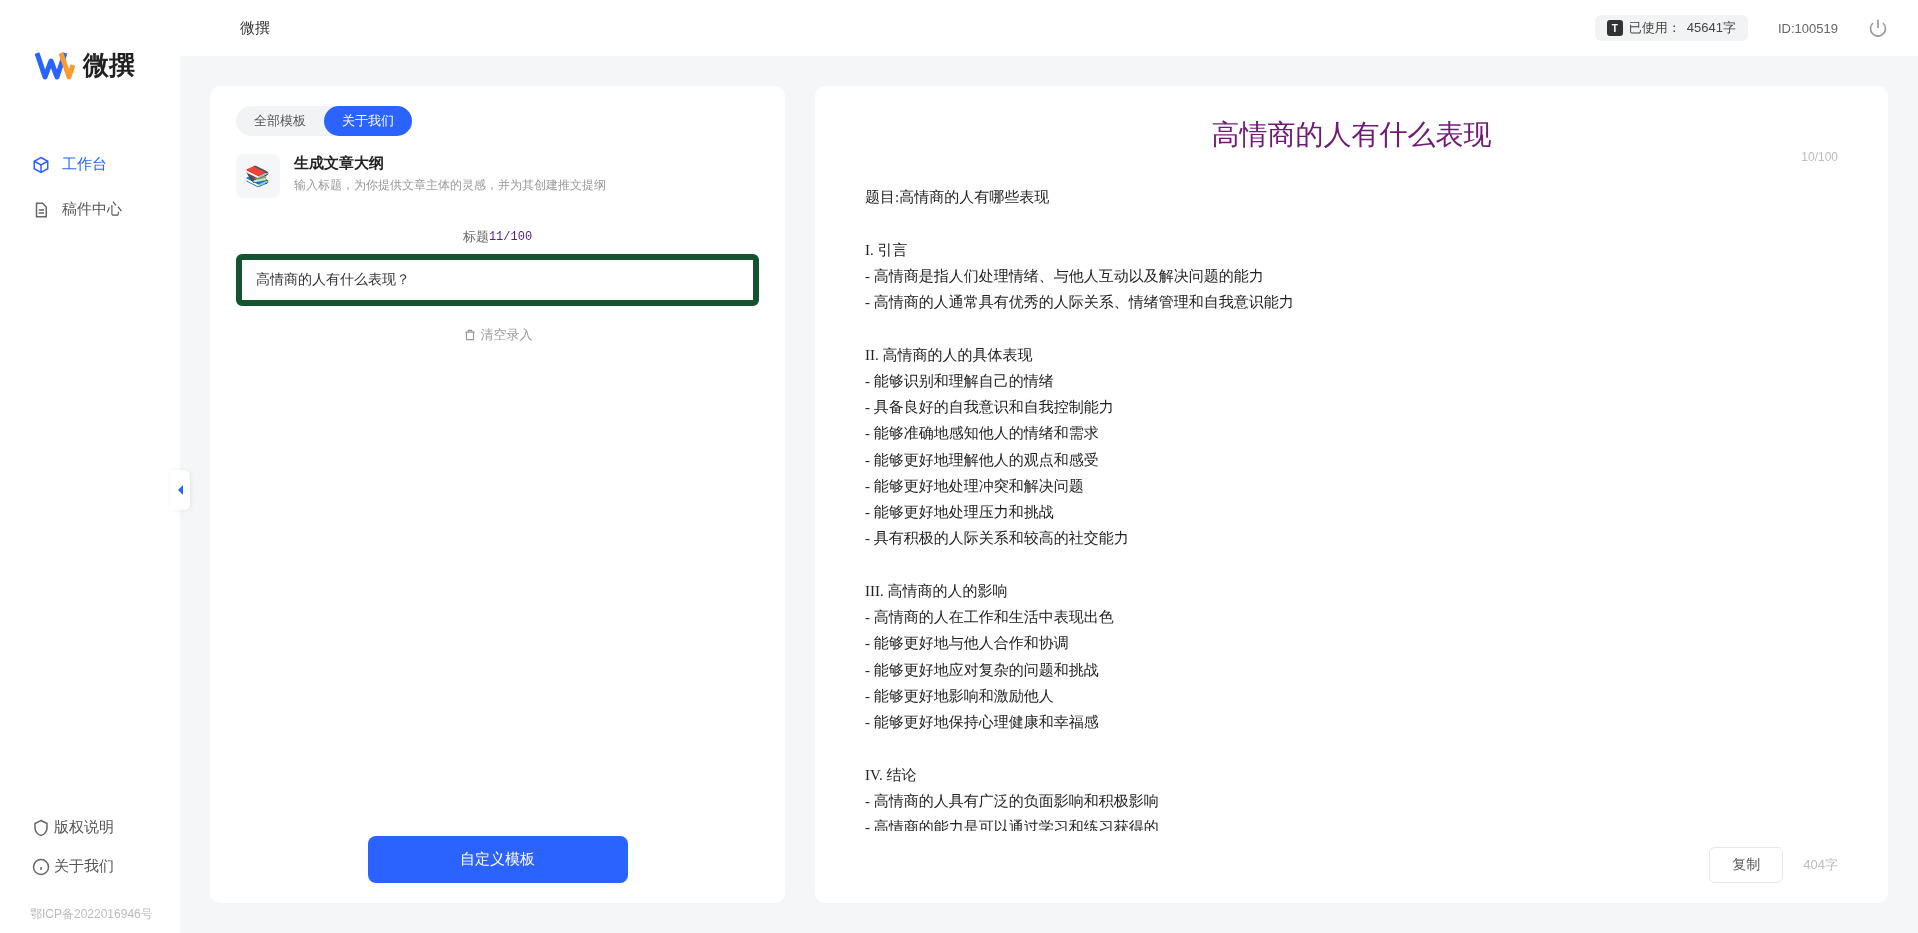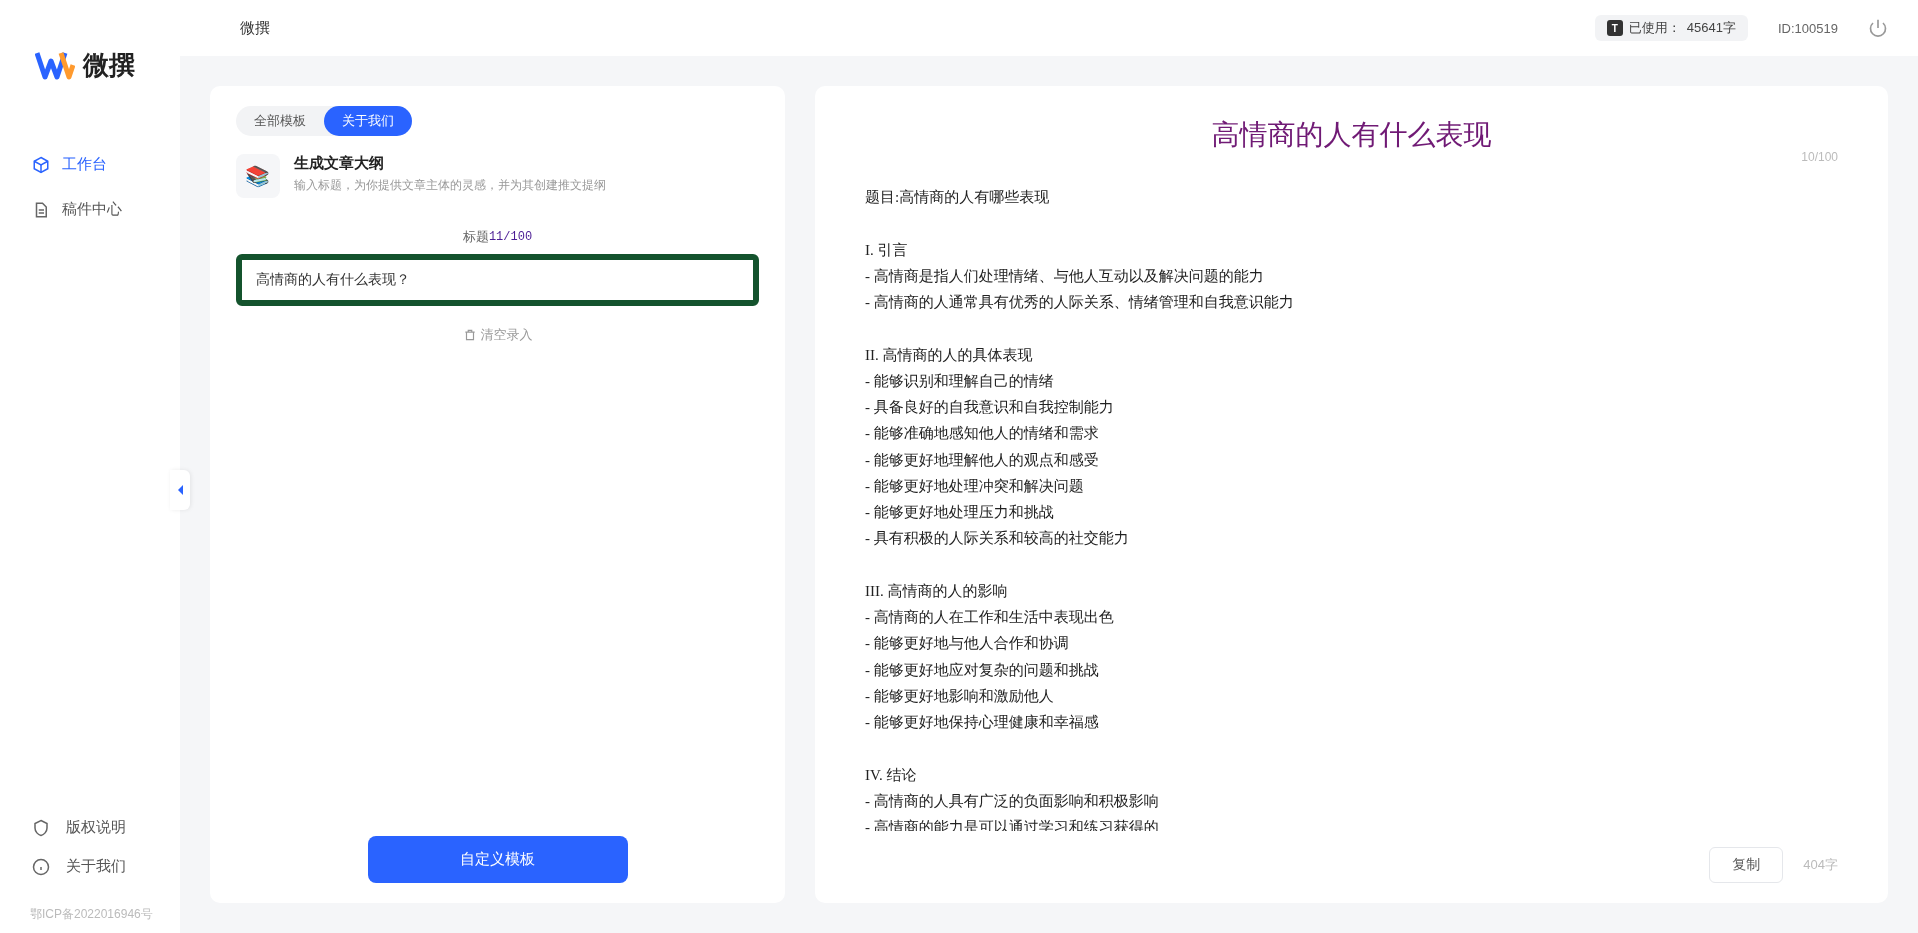--- a/index.html
+++ b/index.html
@@ -67,21 +67,21 @@
   display: flex;
   align-items: center;
   justify-content: center;
 }
 .sidebar-footer {
   padding: 10px 20px 20px 20px;
 }
 .footer-item {
   display: flex;
   align-items: center;
-  gap: 16px;
+  gap: 4px;
   padding: 10px 12px;
   cursor: pointer;
   color: #555;
   font-size: 15px;
 }
 .icp {
   font-size: 12px;
   color: #bbb;
   padding: 0 20px 10px 30px;
 }

